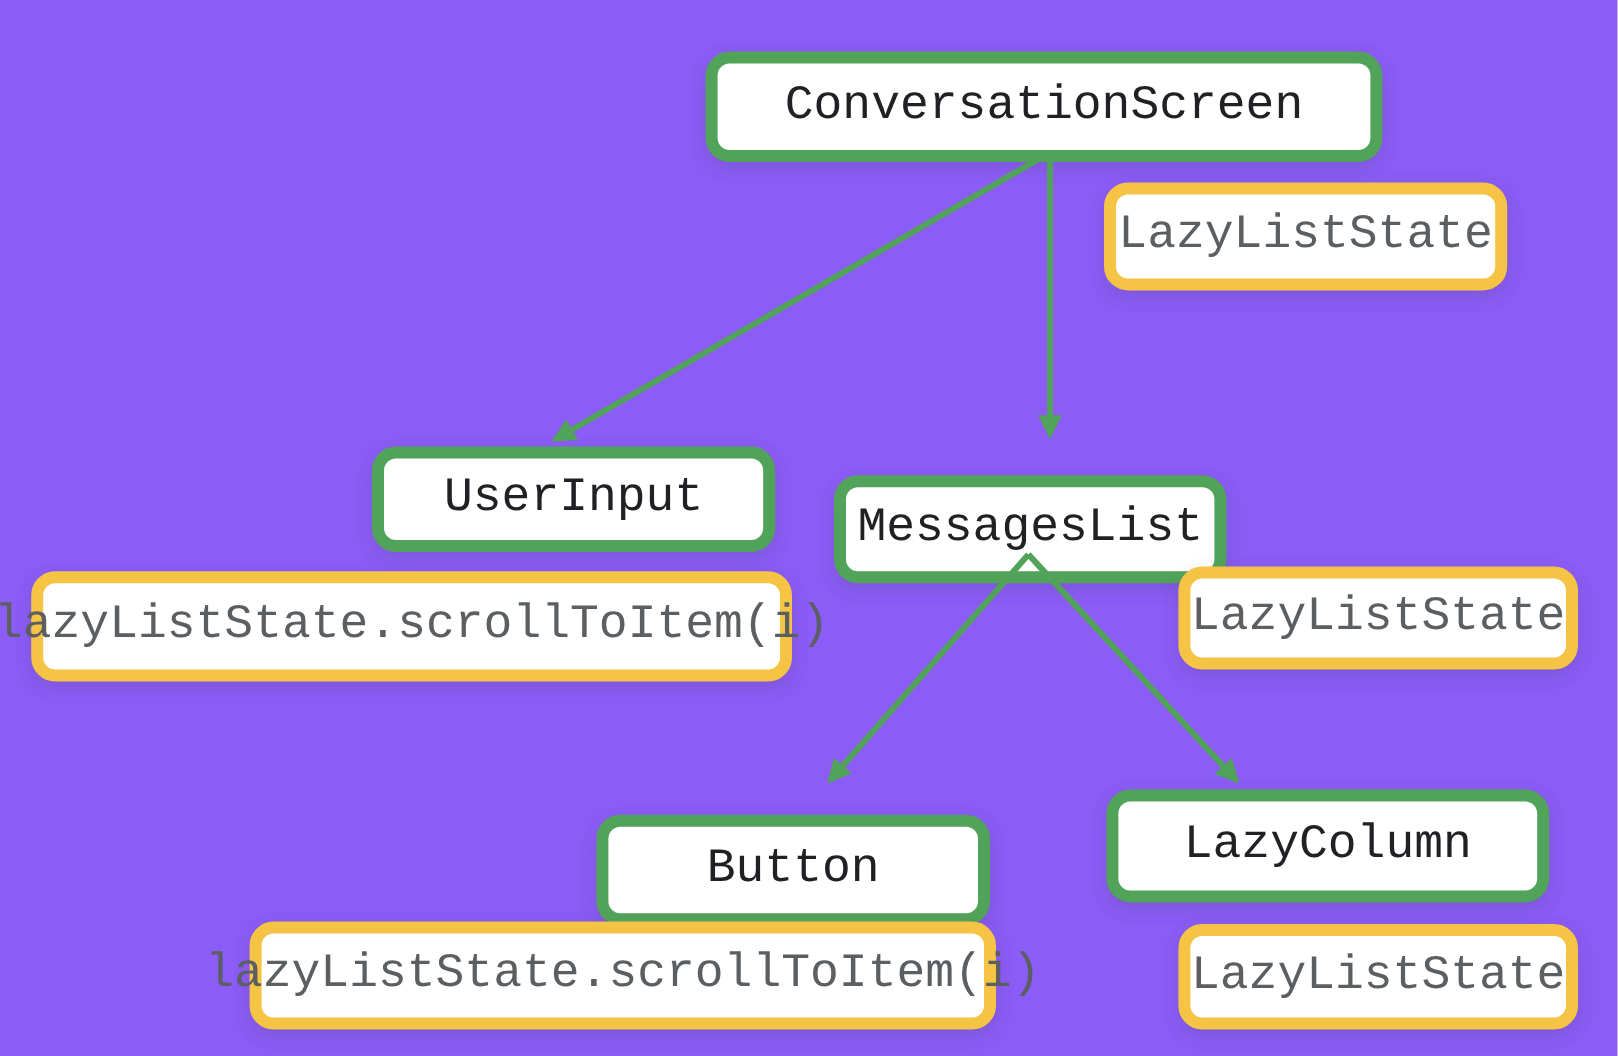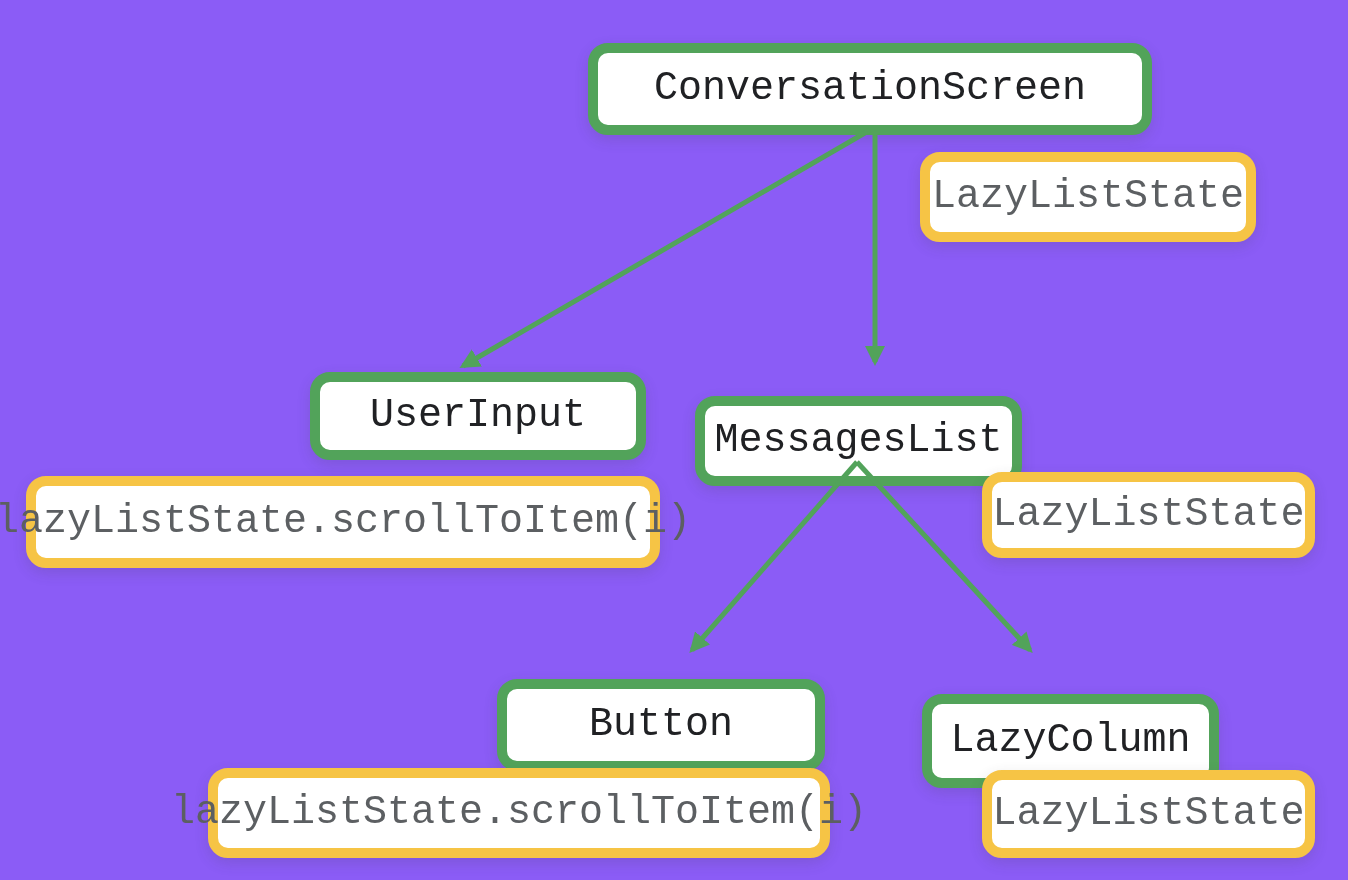--- a/index.html
+++ b/index.html
@@ -58,21 +58,21 @@
   </div>
 
   <div class="node" style="left:695px; top:372px; width:327px; height:90px;margin-top:24px;">
     <span class="label">MessagesList</span>
   </div>
 
   <div class="node" style="left:497px; top:679px; width:328px; height:92px;">
     <span class="label">Button</span>
   </div>
 
-  <div class="node" style="left:922px; top:658px; width:297px; height:94px;margin-top:36px;">
+  <div class="node" style="left:922px; top:658px; width:369px; height:94px;">
     <span class="label">LazyColumn</span>
   </div>
 
   <svg class="edges" width="1348" height="880" viewBox="0 0 1348 880">
     <defs>
       <marker id="arrow" viewBox="0 0 10 10" refX="8" refY="5" markerWidth="4" markerHeight="4" orient="auto-start-reverse">
         <path d="M0,0 L10,5 L0,10 z" fill="var(--edge, #52A35A)"></path>
       </marker>
     </defs>
     <line x1="870" y1="130" x2="463" y2="366" stroke="var(--edge, #52A35A)" stroke-width="5" marker-end="url(#arrow)"></line>

